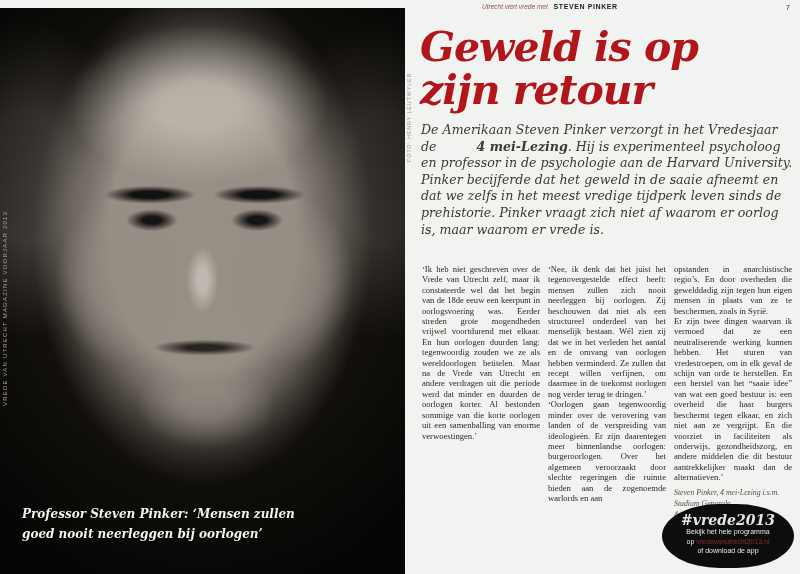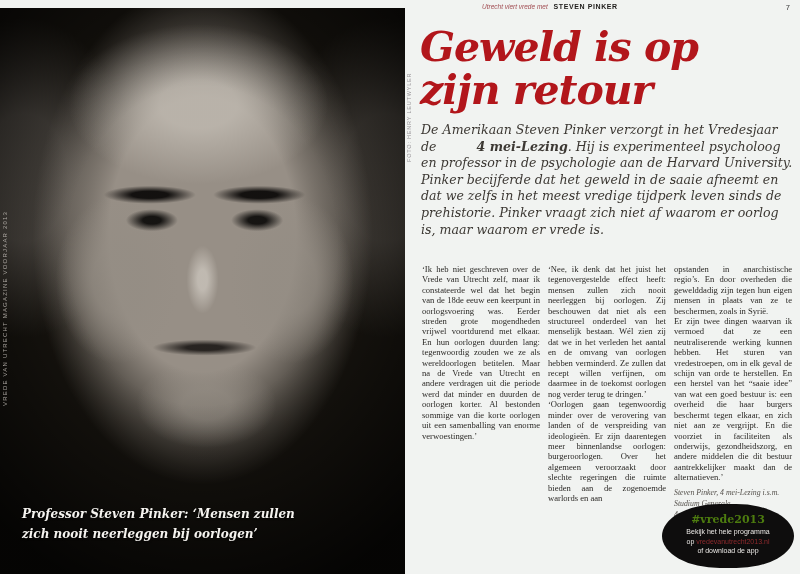--- a/index.html
+++ b/index.html
@@ -97,36 +97,36 @@
     font-family:"Liberation Serif", serif; font-style:italic;
     color:#55514c; font-size:7.8px; line-height:11px;
   }
 
   .badge {
     position:absolute; left:242px; top:504px; width:132px; height:64px;
     background:#0e0d0d; border-radius:48% / 55%;
     text-align:center; padding-top:9px; color:#e9e7e4;
   }
   .badge .hashtag {
-    font-family:"DejaVu Serif", serif; font-weight:bold; 
-    color:#4d7c0f; font-size:11px; line-height:14px;
+    font-family:"DejaVu Serif", serif; font-weight:bold; font-style:italic;
+    color:#e5e5e5; font-size:14px; line-height:14px;
   }
   .badge .bline { font-size:7px; line-height:9.5px; }
   .badge .url { color:#8f2a2d; }
 </style>
 </head>
 <body>
 
 <div class="spread">
 
   <div class="photo">
     <div class="spine-text">VREDE VAN UTRECHT MAGAZINE VOORJAAR 2013</div>
     <div class="photo-caption">
       <span>Professor Steven Pinker: ‘Mensen zullen</span><br>
-      <span>zich nooit neerleggen bij oorlogen’</span>
+      <span>goed nooit neerleggen bij oorlogen’</span>
     </div>
   </div>
   <div class="photo-credit">FOTO: HENRY LEUTWYLER</div>
 
   <div class="right-page">
 
     <div class="pg-header">
       <span class="kicker">Utrecht viert vrede met</span>
       <span class="name">STEVEN PINKER</span>
     </div>

